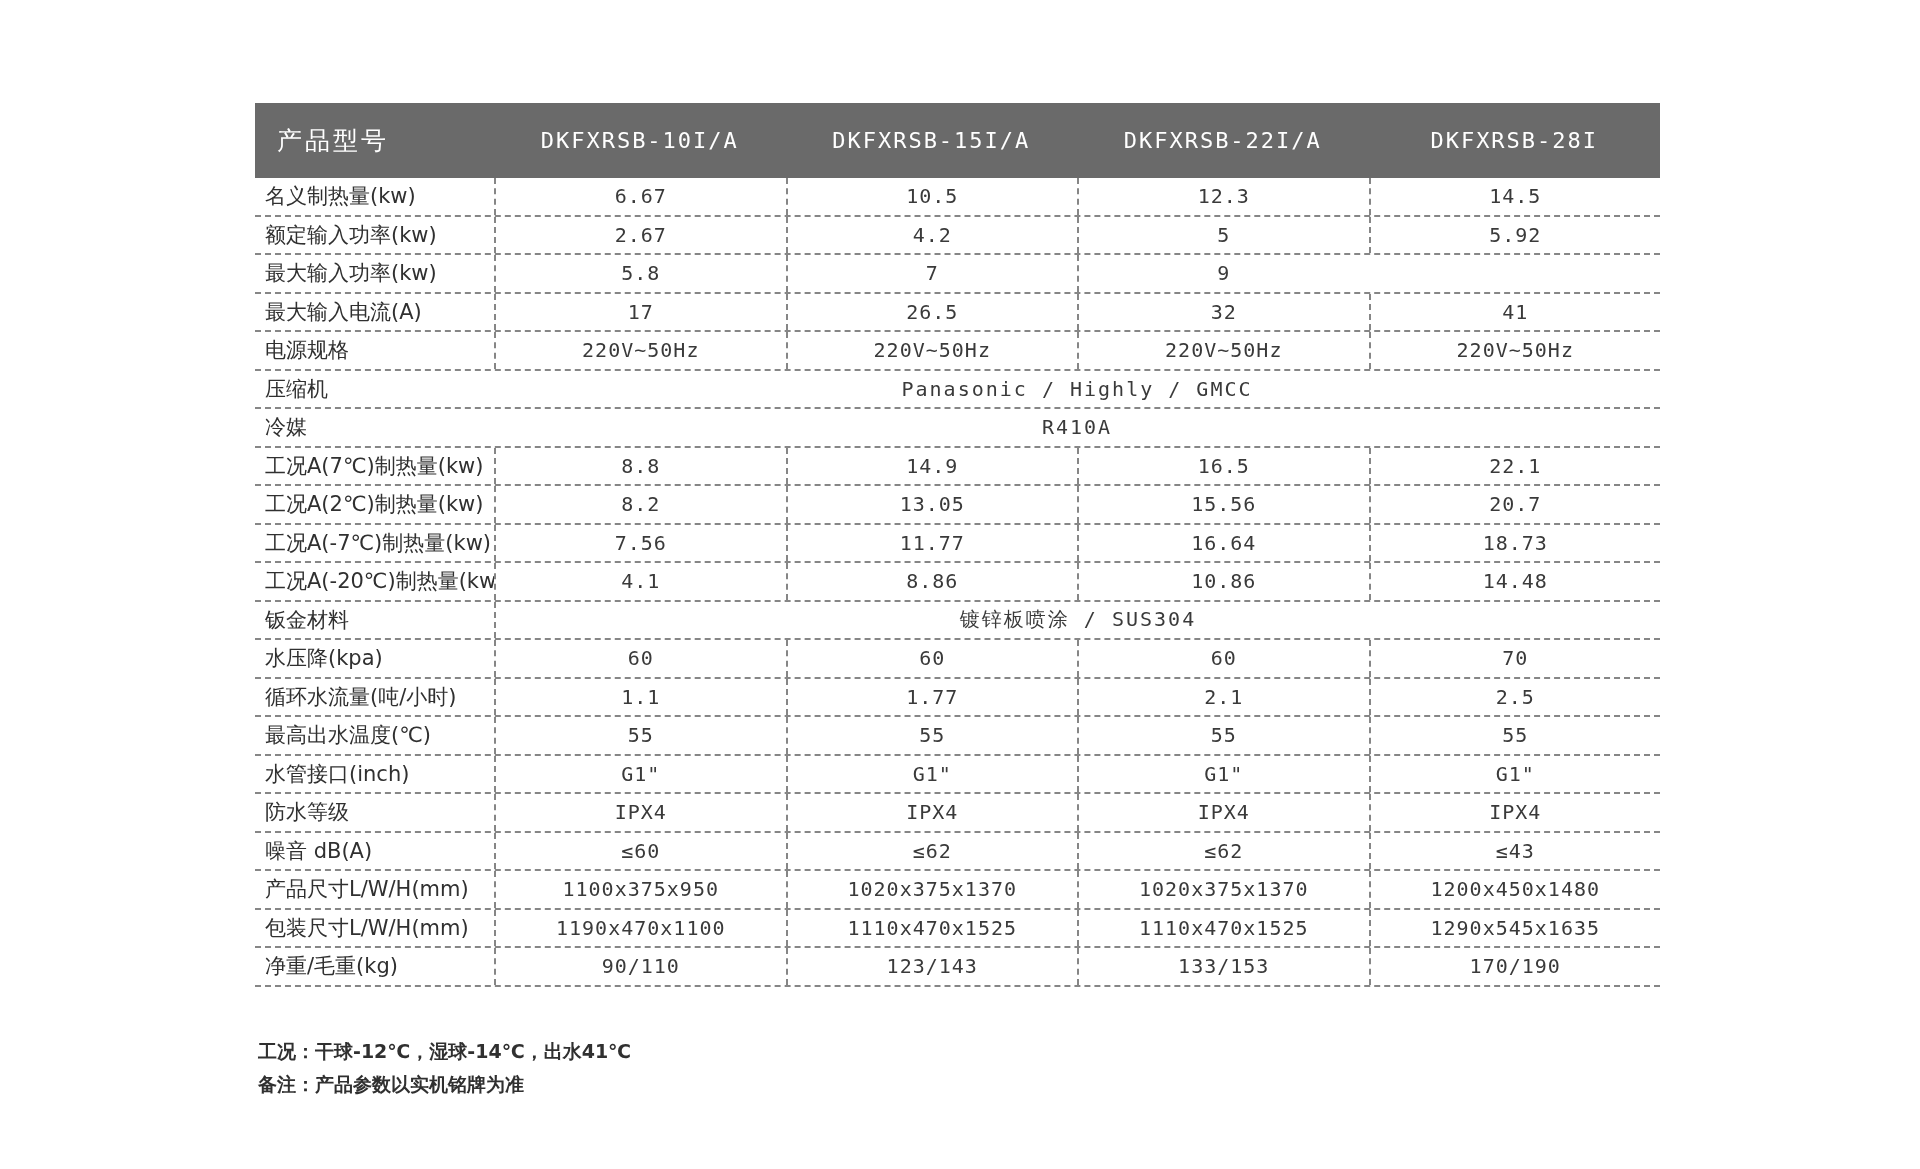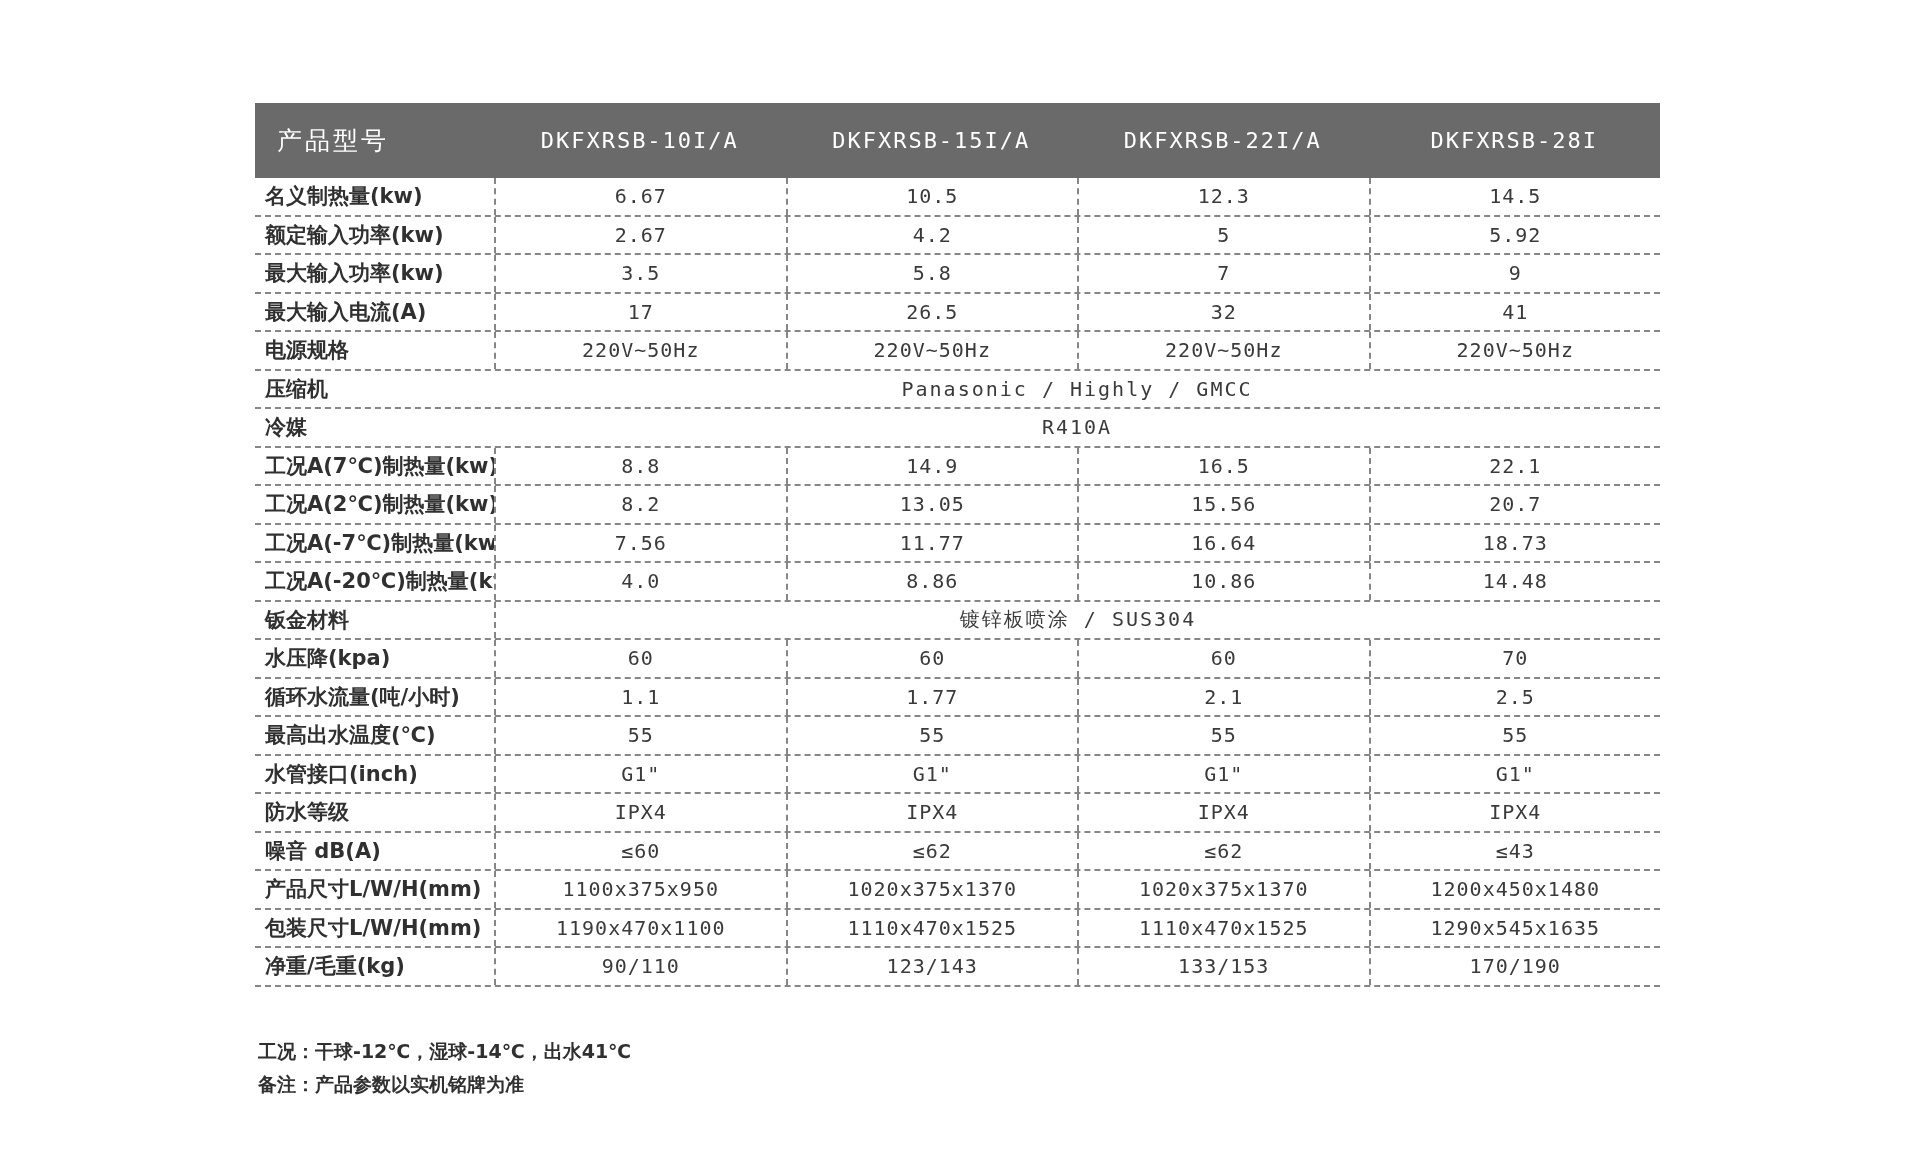--- a/index.html
+++ b/index.html
@@ -27,21 +27,21 @@
   }
   .tbody{width:100%;}
   .trow{
     display:grid;grid-template-columns:239px repeat(4,1fr);
     height:38.5px;box-sizing:border-box;
     border-bottom:2px dashed var(--dash,#868686);
     align-items:center;
   }
   .trow .t-label{
     padding-left:10px;font-size:21px;color:var(--label-text,#303030);
-    font-weight:bold;letter-spacing:0px;white-space:nowrap;overflow:hidden;
+    font-weight:normal;letter-spacing:0px;white-space:nowrap;overflow:hidden;
   }
   .trow .t-cell{
     text-align:center;font-size:20px;color:var(--body-text,#3a3a3a);
     font-family:"DejaVu Sans Mono","Liberation Mono",monospace;
     letter-spacing:1px;align-self:stretch;display:flex;align-items:center;justify-content:center;
     border-left:2px dashed var(--dash,#868686);box-sizing:border-box;
   }
   .trow .t-span{
     grid-column:2 / span 4;align-self:stretch;display:flex;align-items:center;justify-content:center;
     text-align:center;font-size:20px;color:var(--body-text,#3a3a3a);
@@ -74,21 +74,20 @@
       </div>
       <div class="trow">
         <div class="t-label">额定输入功率(kw)</div>
         <div class="t-cell">2.67</div>
         <div class="t-cell">4.2</div>
         <div class="t-cell">5</div>
         <div class="t-cell">5.92</div>
       </div>
       <div class="trow">
         <div class="t-label">最大输入功率(kw)</div>
-        <div class="t-cell">3.5</div>
         <div class="t-cell">5.8</div>
         <div class="t-cell">7</div>
         <div class="t-cell">9</div>
       </div>
       <div class="trow">
         <div class="t-label">最大输入电流(A)</div>
         <div class="t-cell">17</div>
         <div class="t-cell">26.5</div>
         <div class="t-cell">32</div>
         <div class="t-cell">41</div>
@@ -124,21 +123,21 @@
       </div>
       <div class="trow">
         <div class="t-label">工况A(-7℃)制热量(kw)</div>
         <div class="t-cell">7.56</div>
         <div class="t-cell">11.77</div>
         <div class="t-cell">16.64</div>
         <div class="t-cell">18.73</div>
       </div>
       <div class="trow">
         <div class="t-label">工况A(-20℃)制热量(kw)</div>
-        <div class="t-cell">4.0</div>
+        <div class="t-cell">4.1</div>
         <div class="t-cell">8.86</div>
         <div class="t-cell">10.86</div>
         <div class="t-cell">14.48</div>
       </div>
       <div class="trow">
         <div class="t-label">钣金材料</div>
         <div class="t-span divided">镀锌板喷涂 / SUS304</div>
       </div>
       <div class="trow">
         <div class="t-label">水压降(kpa)</div>

